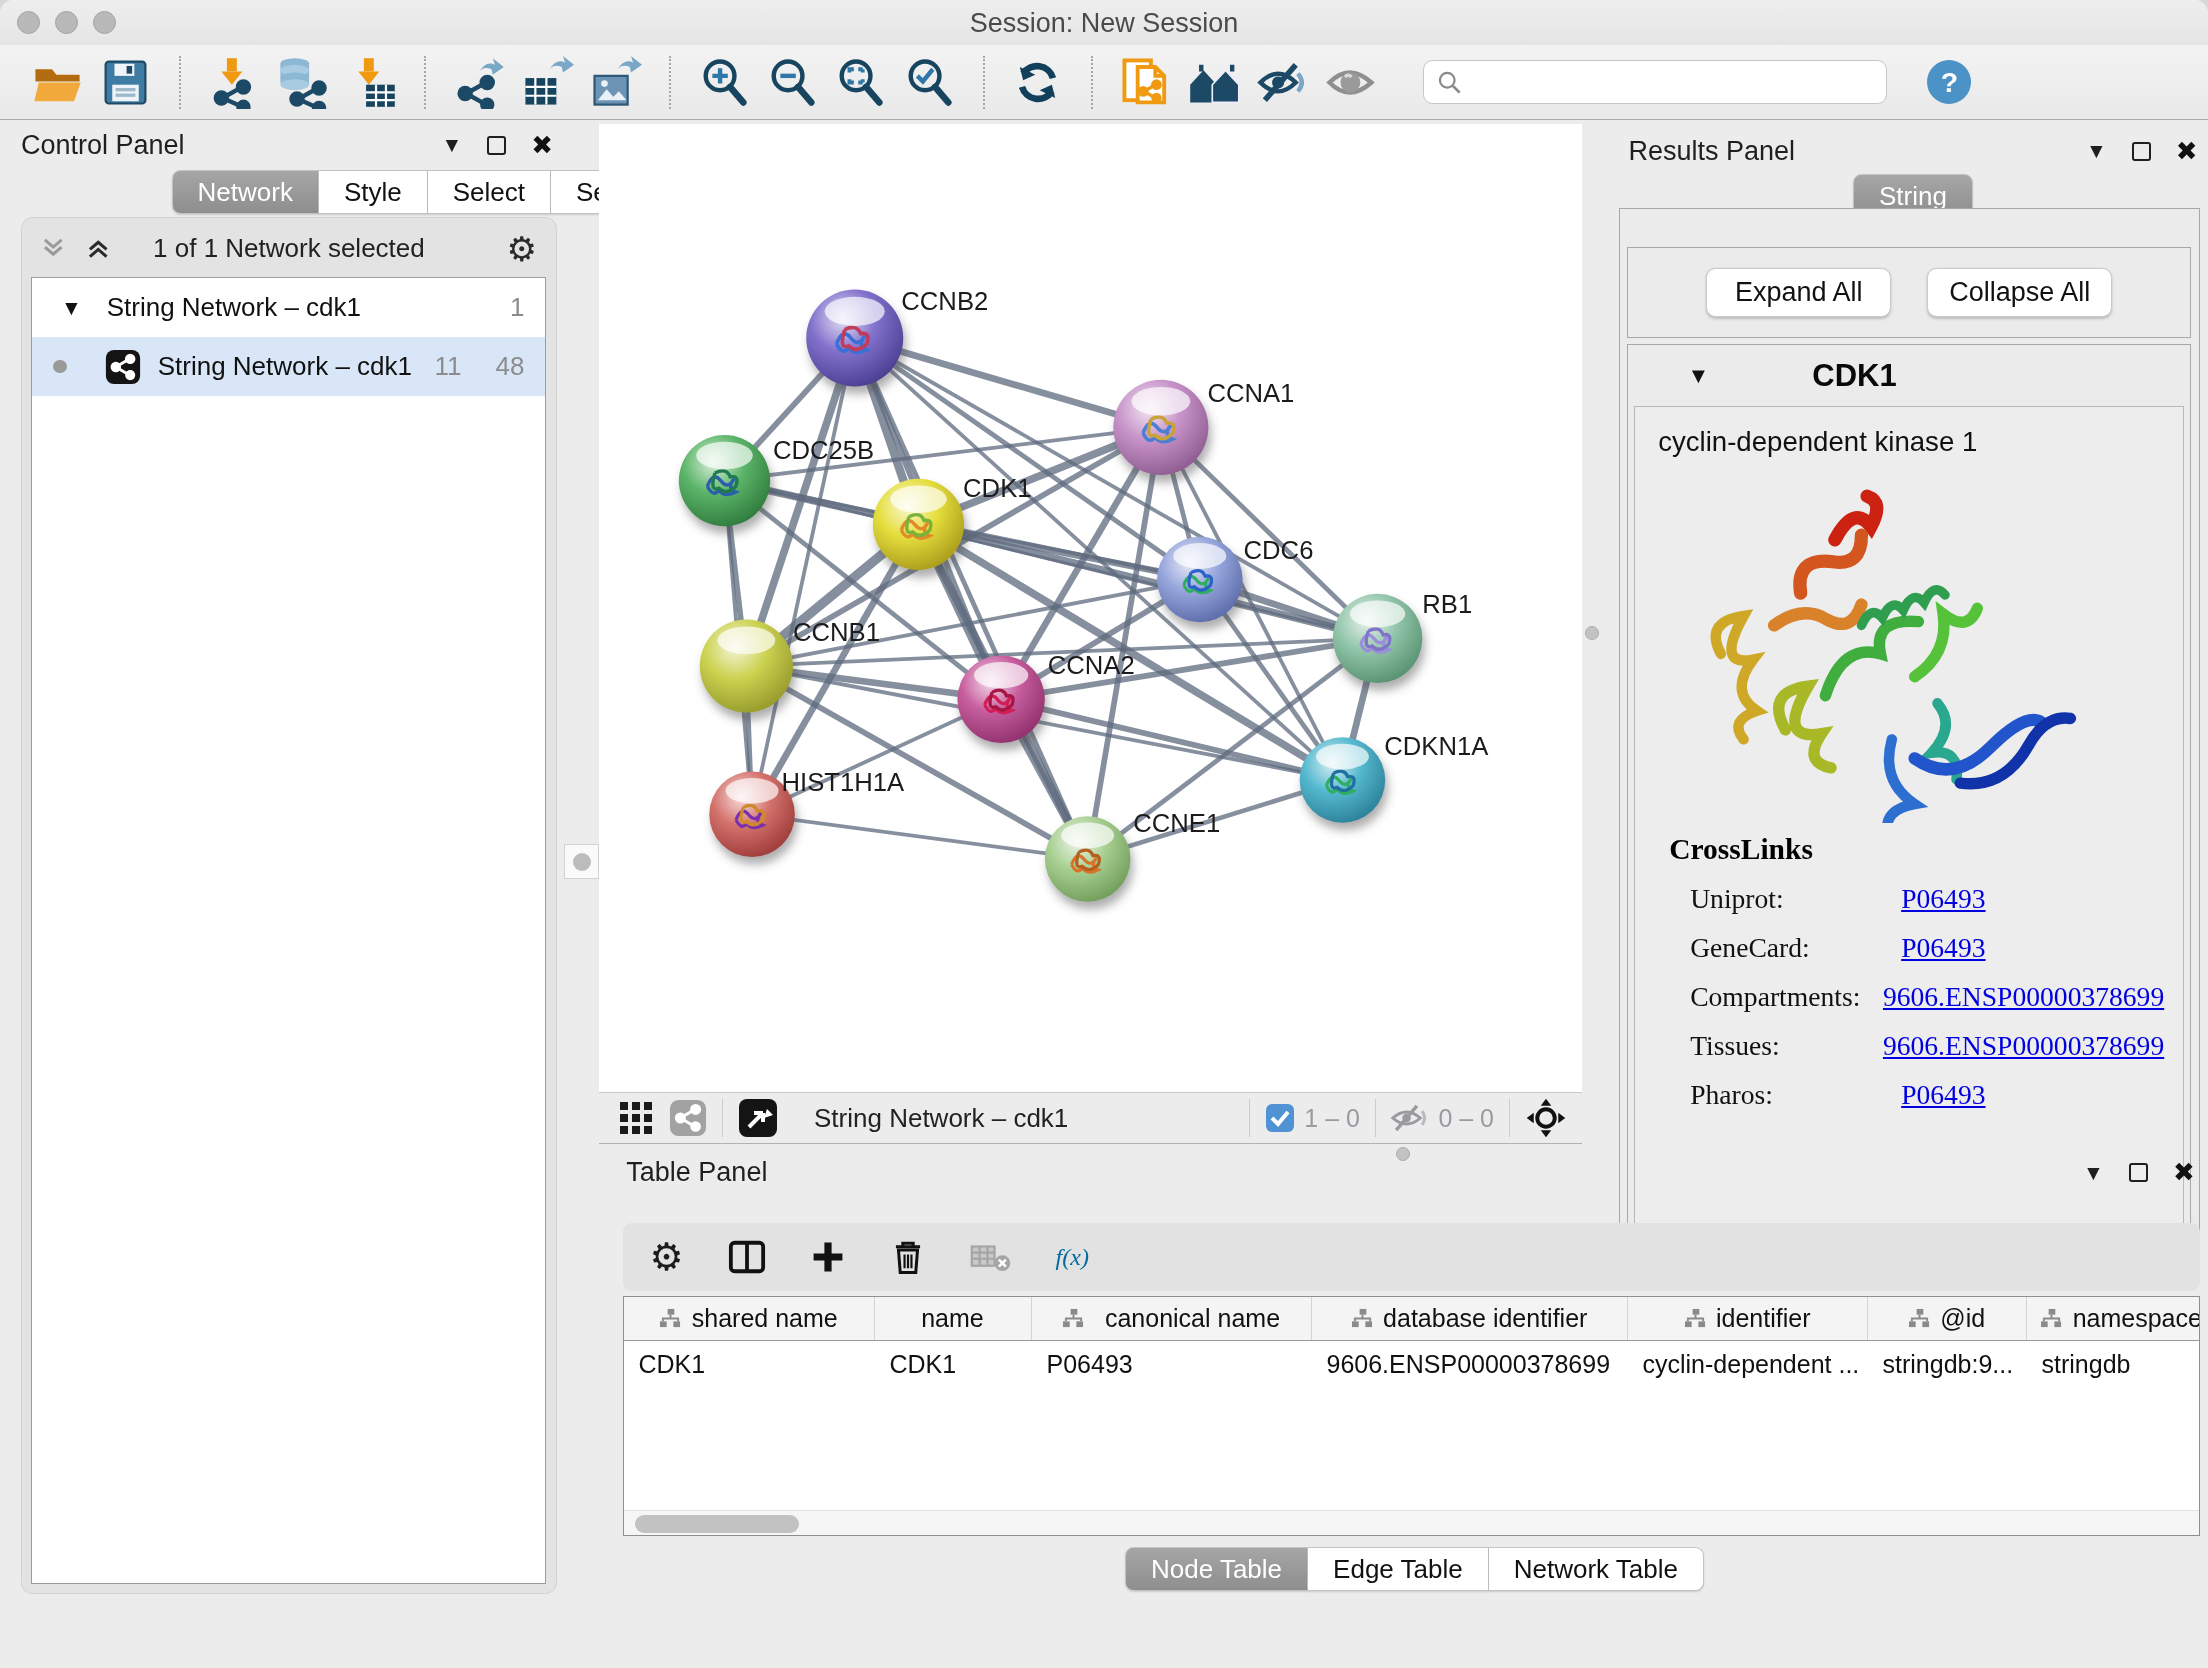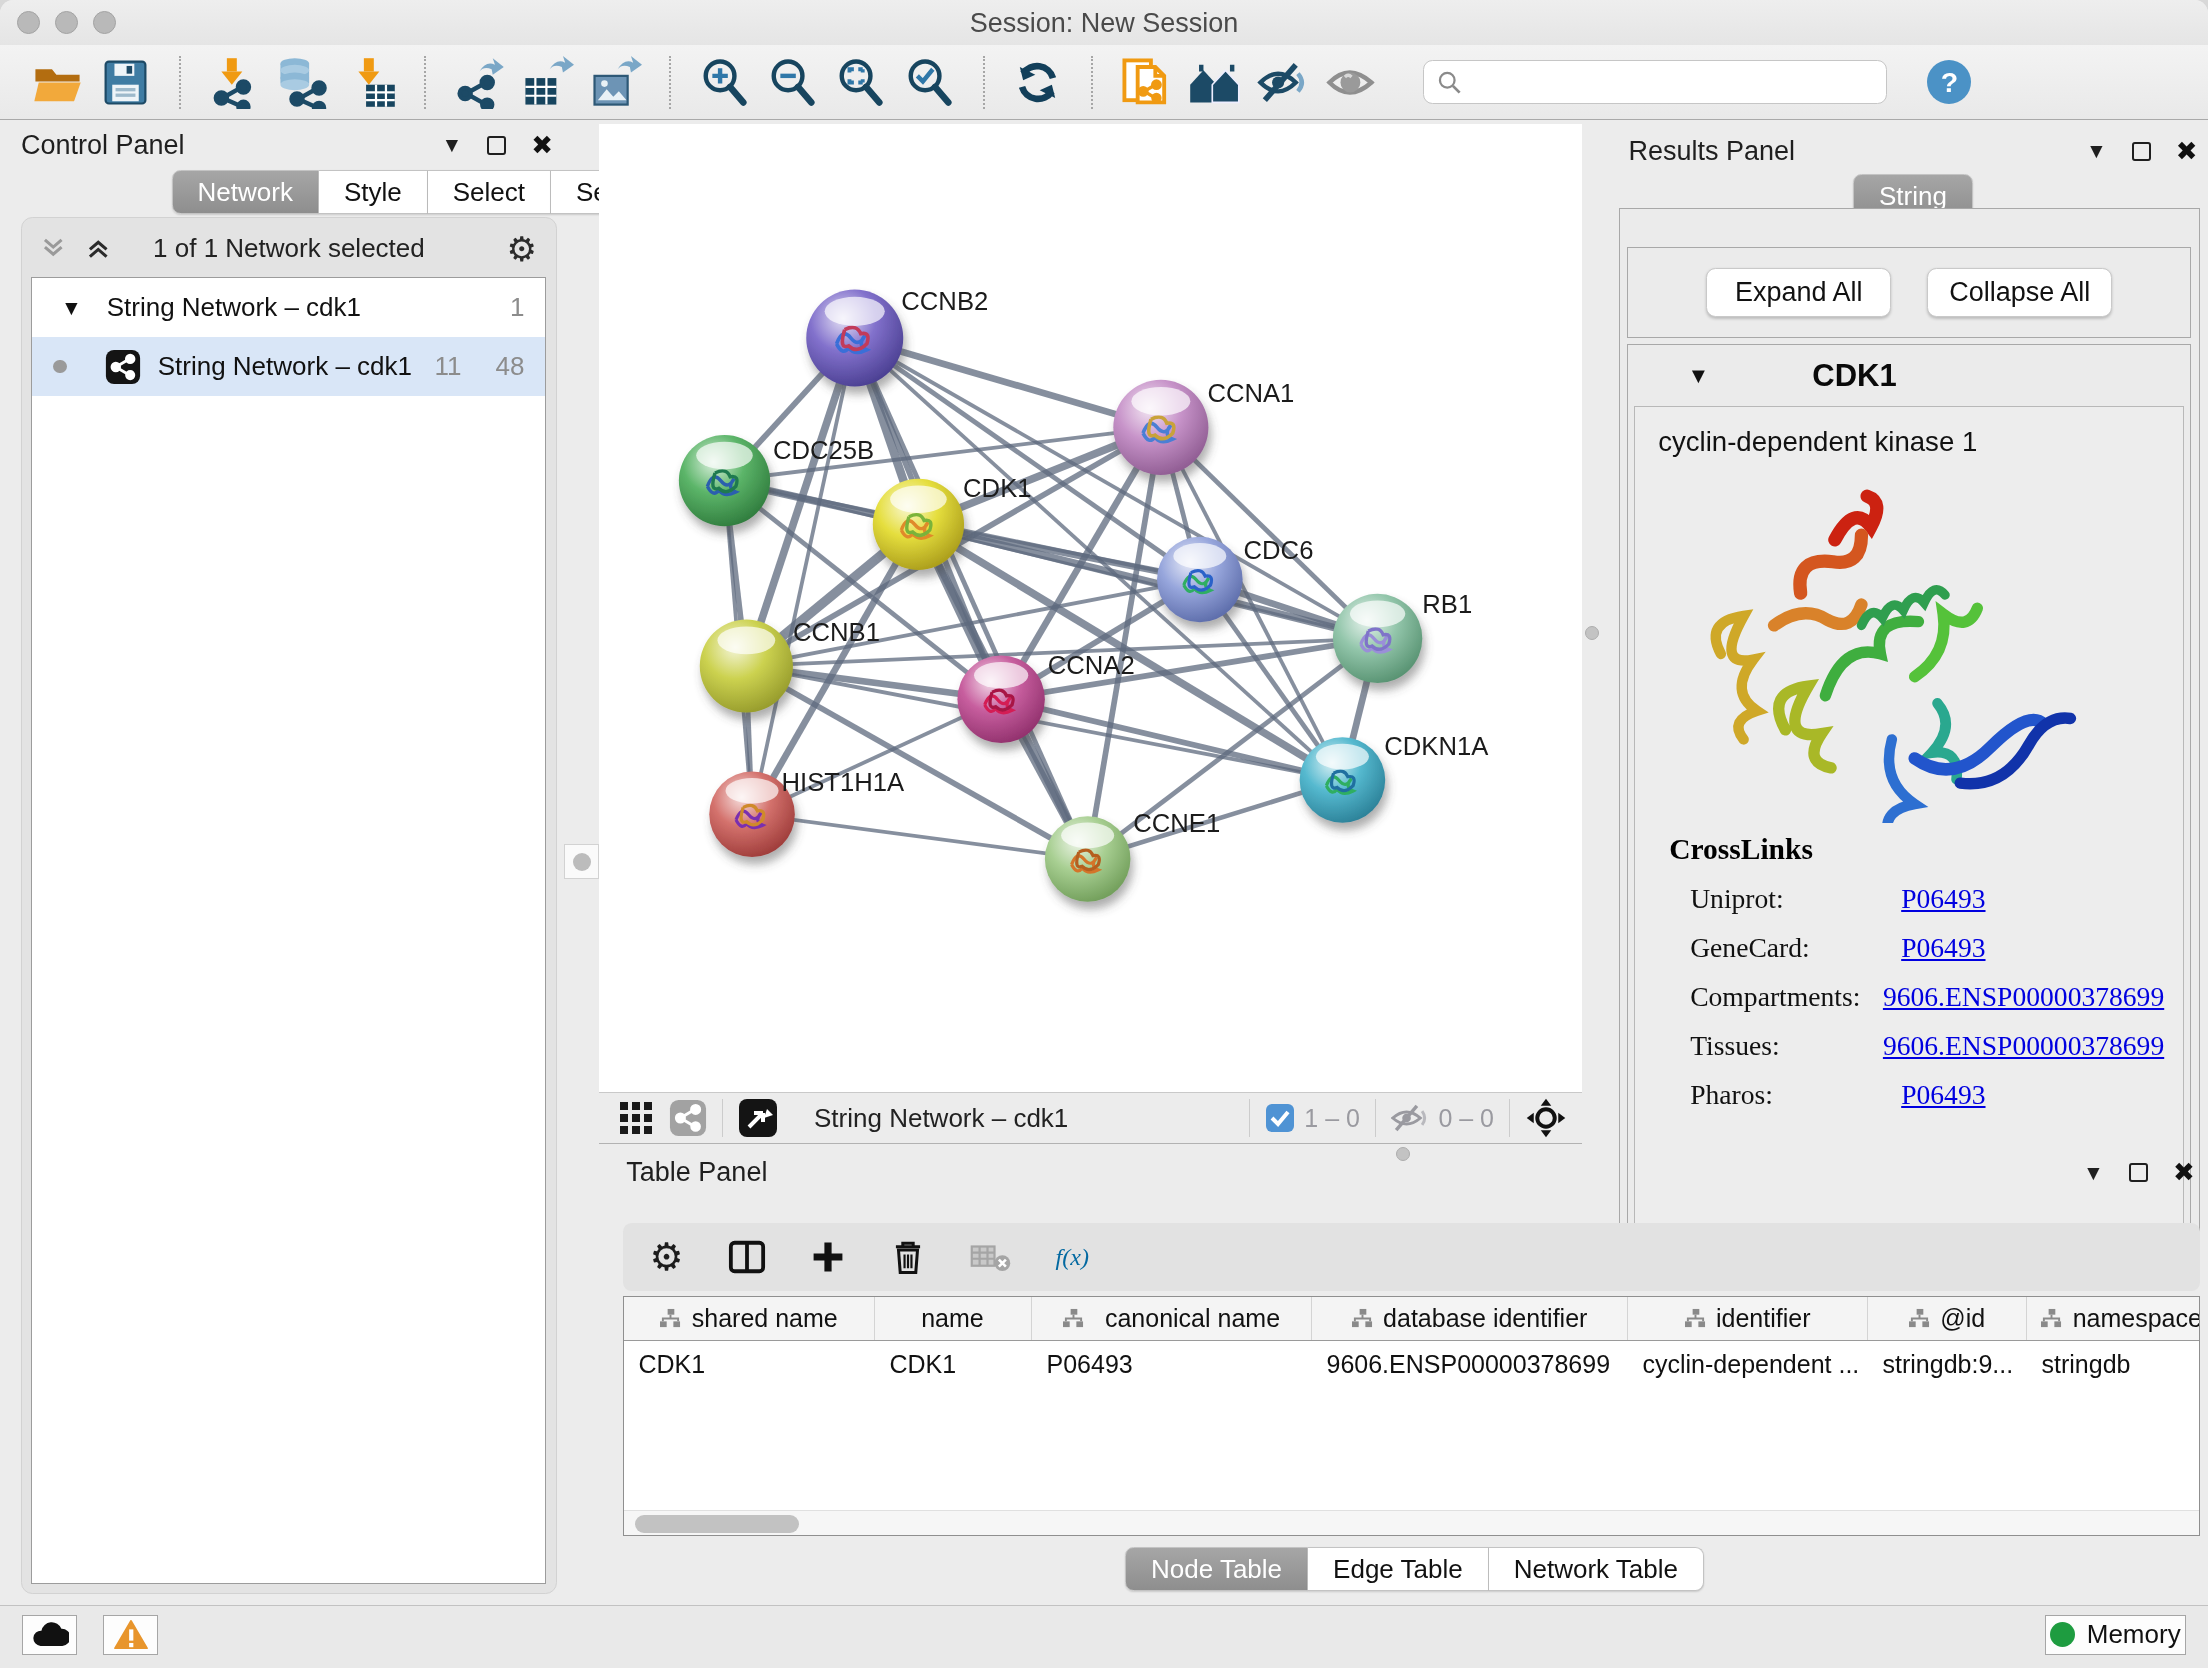--- a/index.html
+++ b/index.html
@@ -820,33 +820,15 @@
         <div id="tp-hthumb"></div>
       </div>
     </div>
     <div id="tp-tabs" class="seg-group">
       <div class="seg selected">Node Table</div>
       <div class="seg">Edge Table</div>
       <div class="seg">Network Table</div>
     </div>
   </div>
 
-  <div id="statusbar">
-    <div class="sb-btn" id="cloud-btn">
-      <svg width="38" height="27" viewBox="0 0 40 28">
-          <path d="M10 26 a8 8 0 0 1 1 -16 a11 11 0 0 1 21 -2 a7 7 0 0 1 1 18z" fill="#111"></path>
-        </svg>
-    </div>
-    <div class="sb-btn" id="warn-btn">
-      <svg width="34" height="30" viewBox="0 0 36 32">
-          <path d="M18 1 L35 30 H1z" fill="#e8952c" stroke="#e8952c" stroke-width="2" stroke-linejoin="round"></path>
-          <rect x="16" y="10" width="4.5" height="12" fill="#fff"></rect>
-          <rect x="16" y="24.5" width="4.5" height="4.5" fill="#fff"></rect>
-        </svg>
-    </div>
-    <div class="sb-btn" id="memory-btn">
-      <span id="memory-dot"></span>
-      <span>Memory</span>
-    </div>
-  </div>
 
 </div>
 
 
 </body></html>

